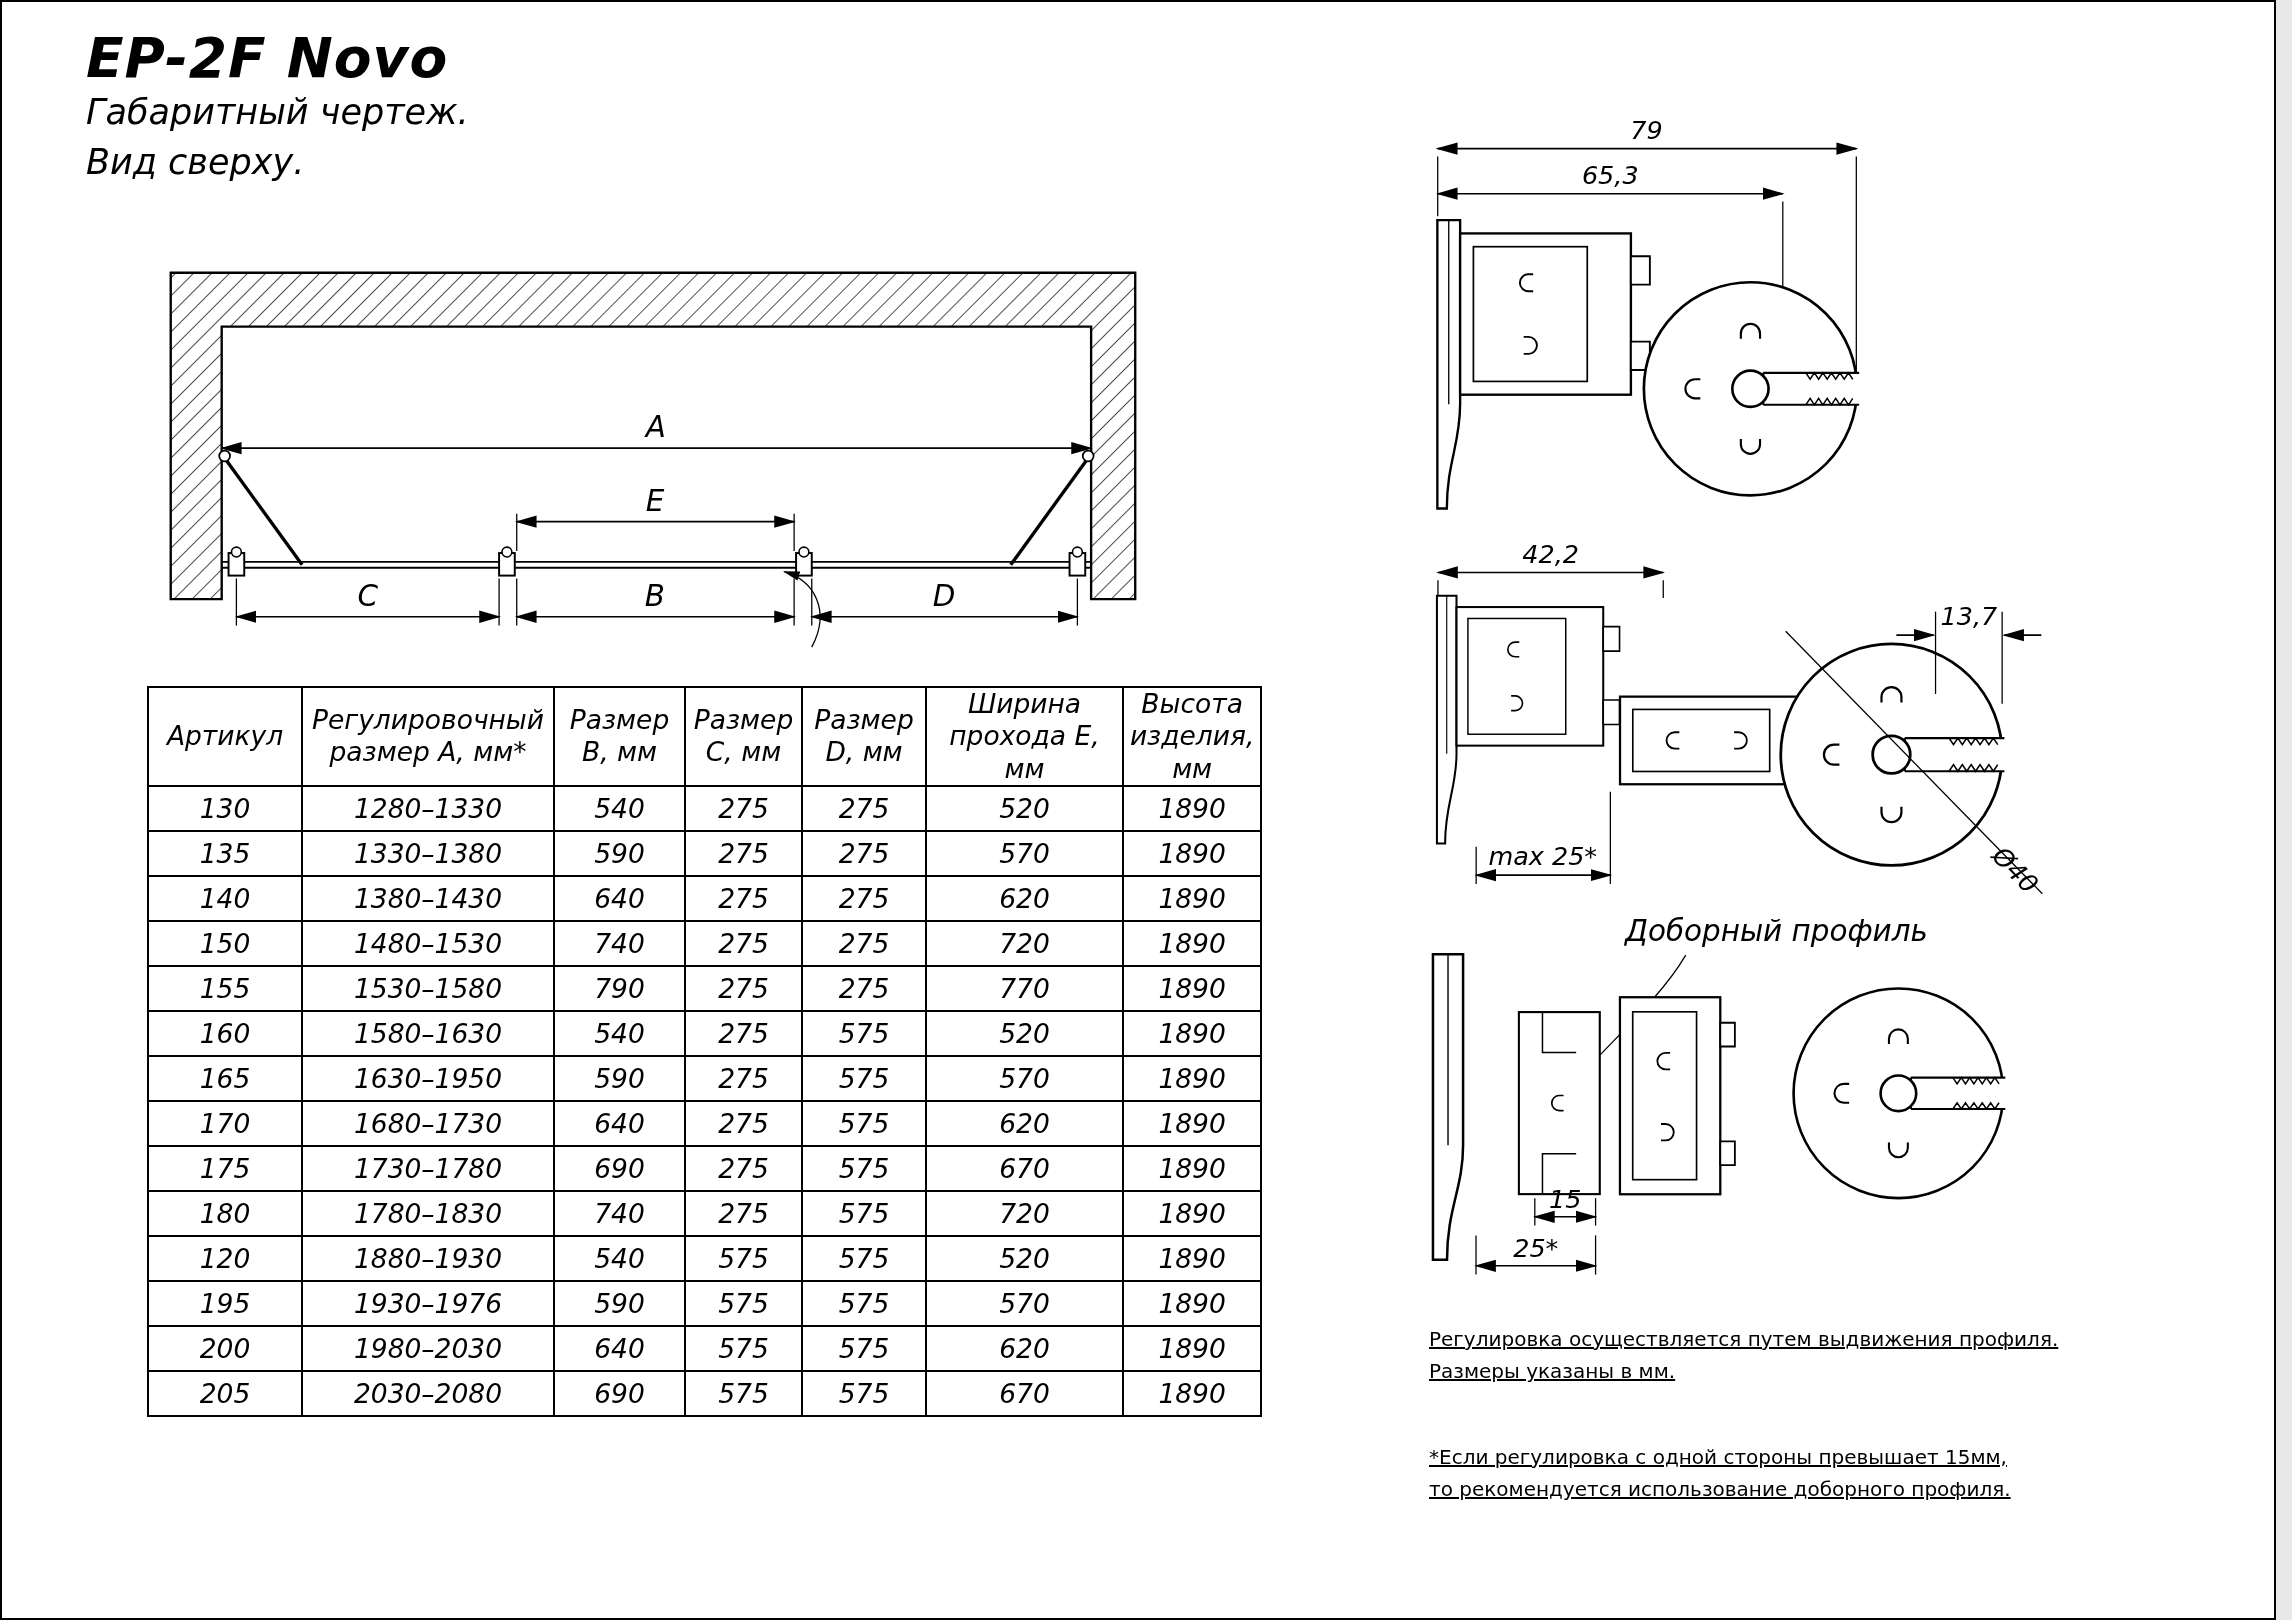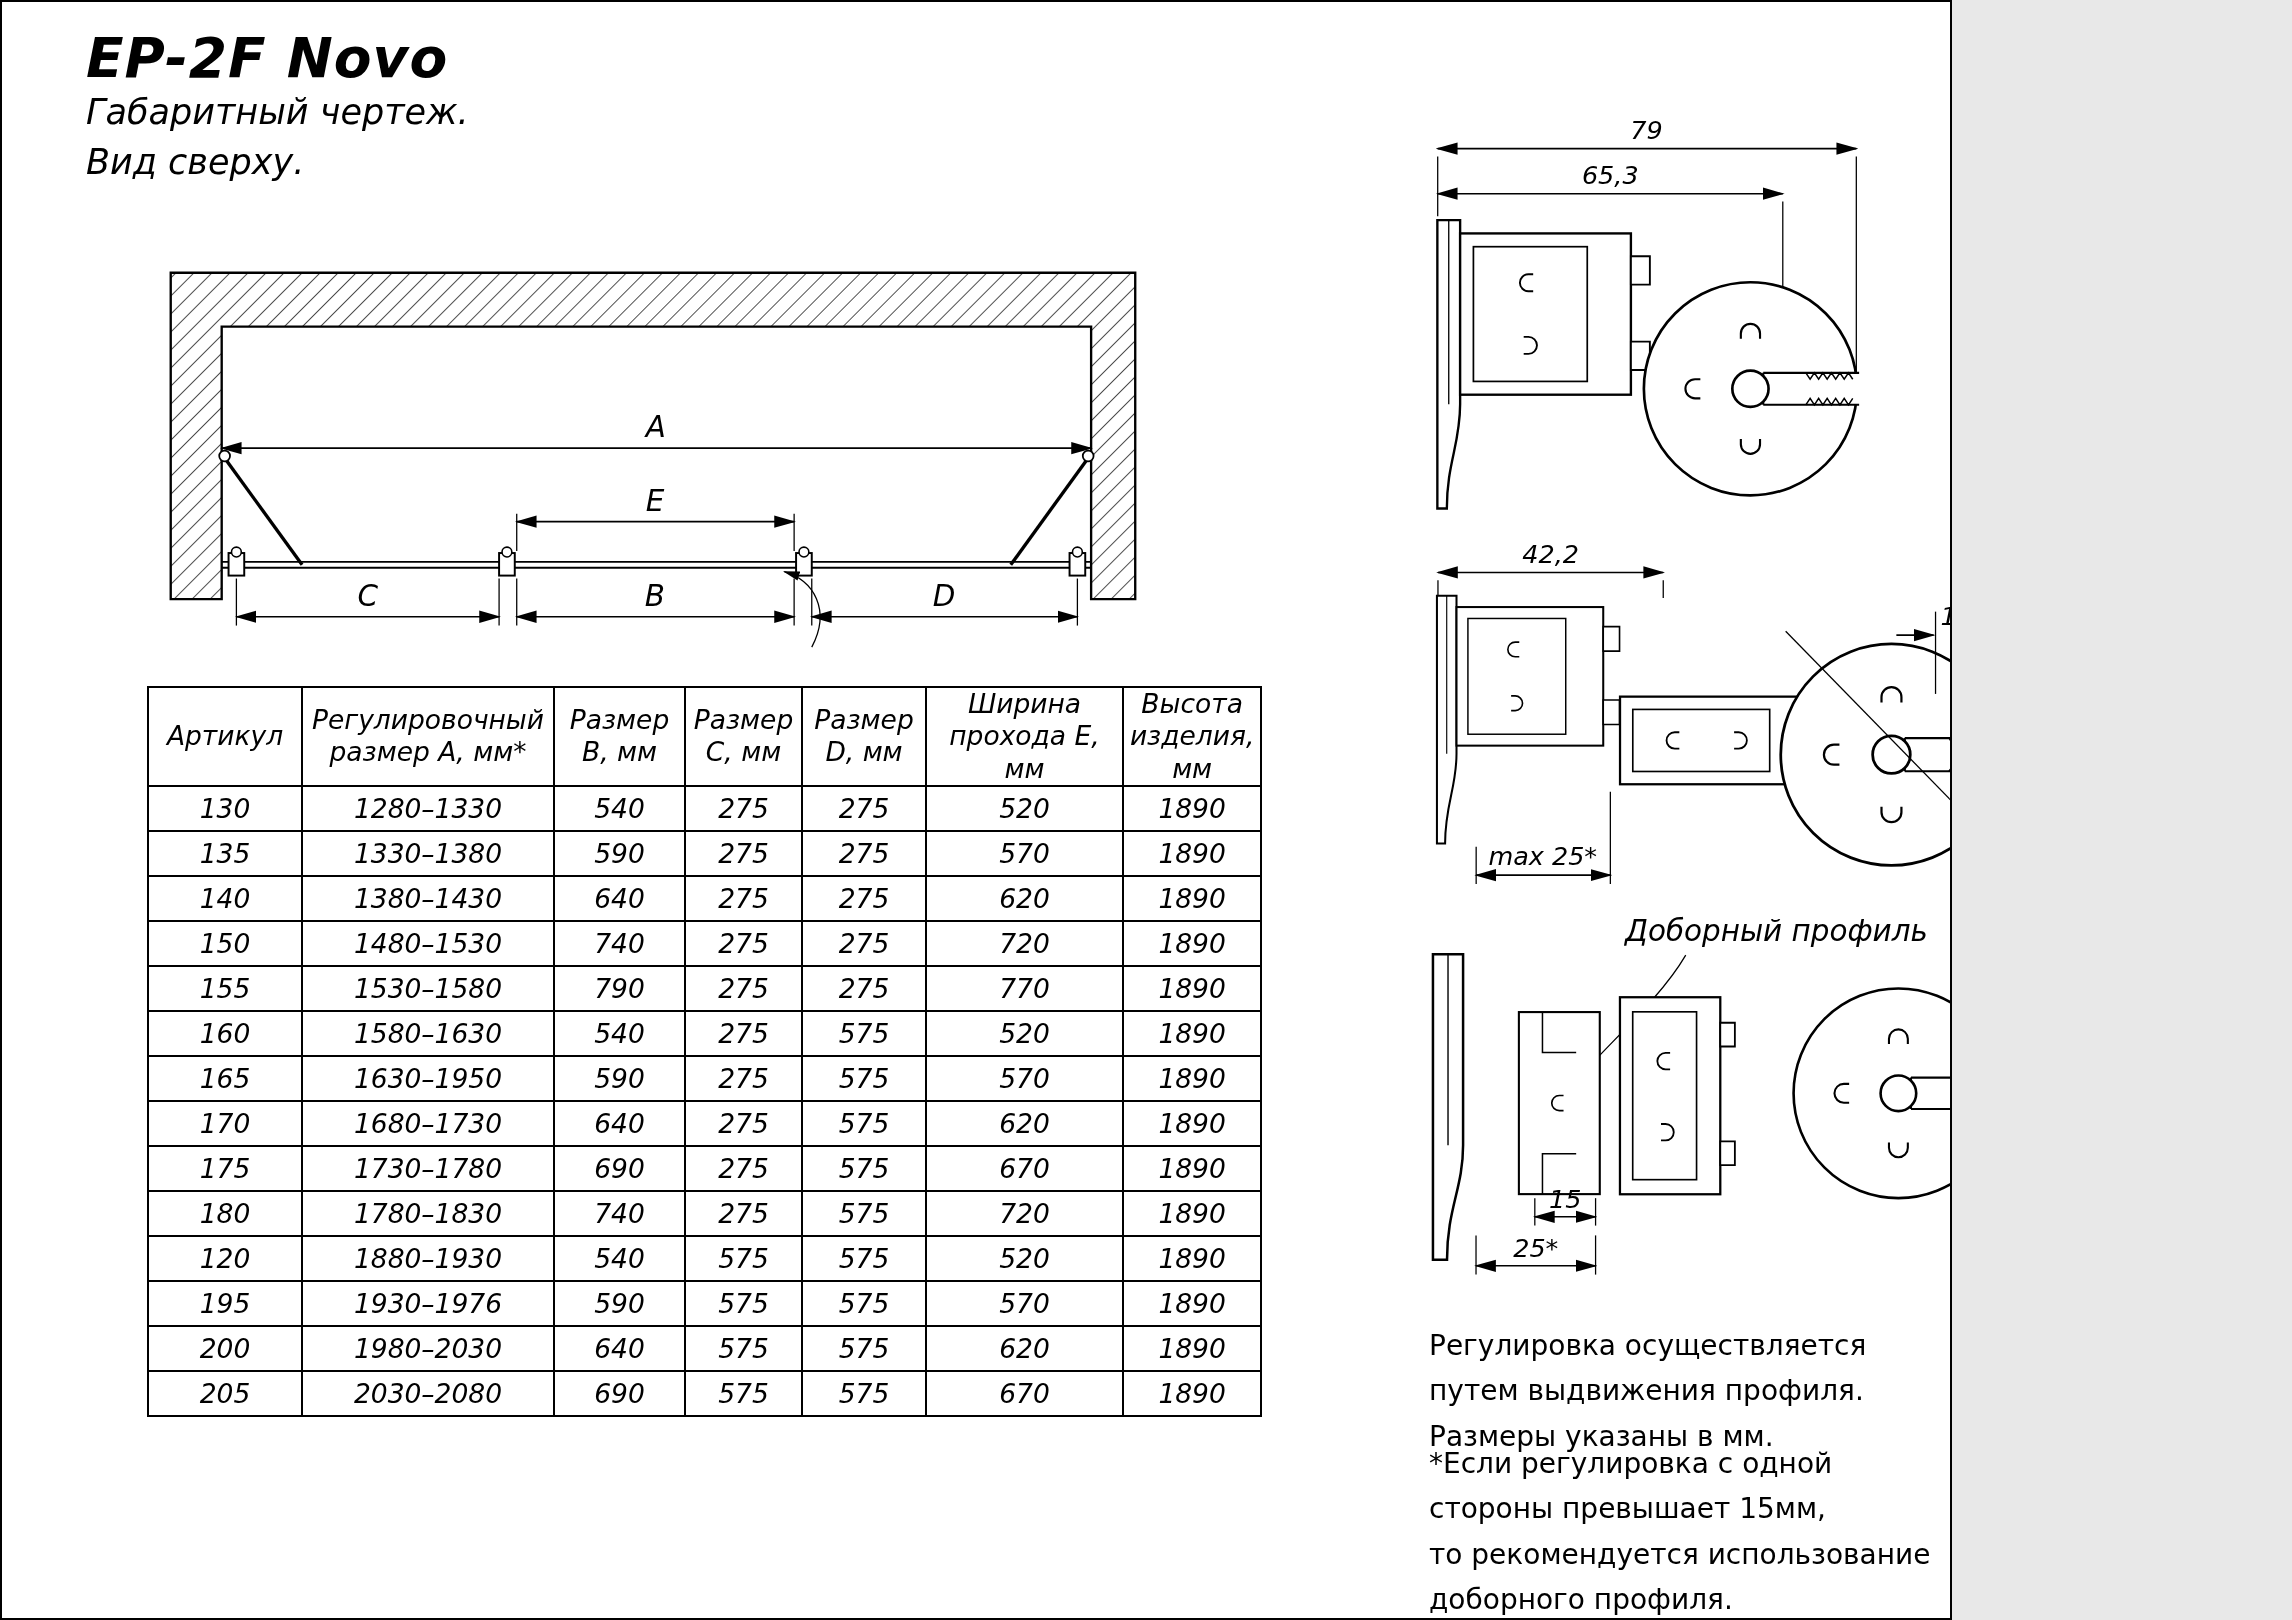--- a/index.html
+++ b/index.html
@@ -1,32 +1,32 @@
 <!DOCTYPE html>
 <html><head>
 <meta charset="utf-8">
 <style>
   html,body{margin:0;padding:0;background:#e8e8e8;}
   .sheet{
-    position:relative;width:1952px;height:1620px;background:#fff;
+    position:relative;width:2276px;height:1620px;background:#fff;
     border:2px solid #000;box-sizing:border-box;overflow:hidden;
     font-family:"DejaVu Sans",sans-serif;color:#000;
   }
   .title-block{position:absolute;left:84px;top:25.5px;font-style:italic;}
   .title-product{font-size:55px;font-weight:600;letter-spacing:1px;line-height:1.1;}
   .title-sub{font-size:35px;line-height:1.42;}
   .table-wrap{position:absolute;left:145px;top:684px;}
   table.dims{border-collapse:collapse;font-style:italic;table-layout:fixed;}
   table.dims th,table.dims td{
     border:2px solid #000;text-align:center;vertical-align:middle;
     padding:0 5.9px;font-weight:normal;
   }
   table.dims th{font-size:26.5px;height:94px;white-space:pre-line;line-height:1.22;}
   table.dims td{font-size:26.5px;height:43px;}
-  .note{position:absolute;font-size:28px;line-height:1.62;white-space:pre-line;font-style:normal;}
+  .note{position:absolute;font-size:20px;line-height:1.62;white-space:pre-line;font-style:normal;text-decoration:underline;}
   #note1{left:1427px;top:1321px;}
   #note2{left:1427px;top:1439px;}
   svg{position:absolute;overflow:visible;}
   .dim{stroke:#000;stroke-width:1.7;fill:none;}
   .thin{stroke:#000;stroke-width:1.3;fill:none;}
   .dimtext{font-size:26px;font-style:italic;fill:#000;}
   .lettertext{font-size:30px;font-style:italic;fill:#000;}
   .callouttext{font-size:30px;font-style:italic;fill:#000;}
 </style>
 </head>

